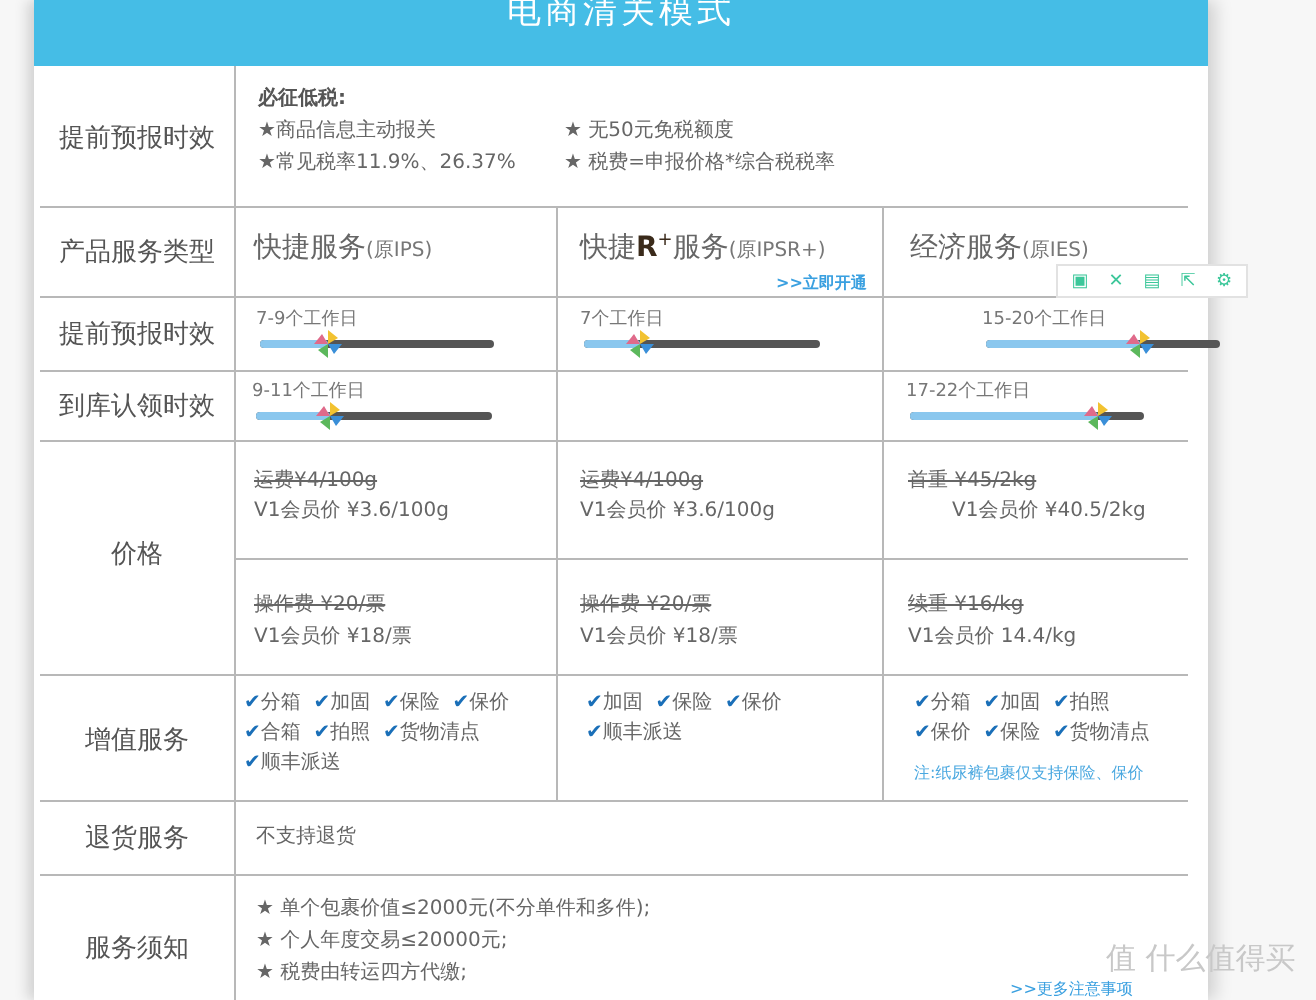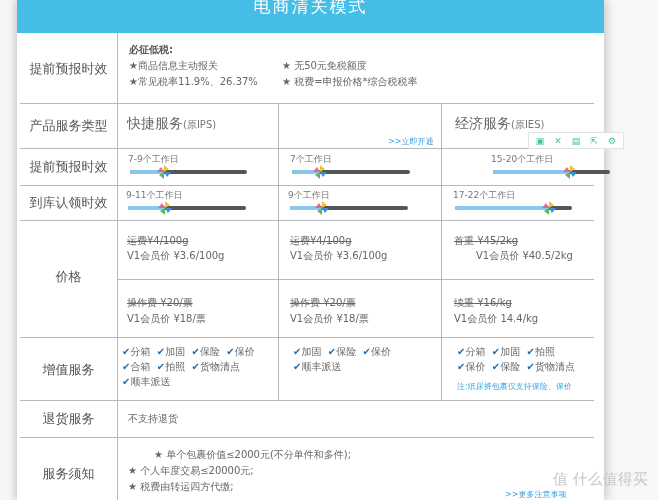--- a/index.html
+++ b/index.html
@@ -10,21 +10,21 @@
   .header span { position: relative; top: -2px; }
   .hl { position: absolute; height: 1px; background: #b8b8b8; }
   .vl { position: absolute; width: 1px; background: #b8b8b8; }
   .label { position: absolute; left: 3px; width: 97px; text-align: center; color: #555; font-size: 13px; }
   .txt { position: absolute; color: #666; font-size: 10px; line-height: 16px; white-space: nowrap; }
   .bold { font-weight: bold; color: #555; }
   .svc { position: absolute; color: #666; font-size: 14px; white-space: nowrap; }
   .svc small { font-size: 10px; color: #777; }
   .svc b { color: #3a2a1a; font-size: 14px; }
   .svc sup { font-size: 9px; color: #3a2a1a; }
-  .link { position: absolute; color: #3aa0e0; font-size: 8px; white-space: nowrap; cursor: pointer; }
+  .link { position: absolute; color: #3aa0e0; font-size: 8px; white-space: nowrap; cursor: pointer; font-weight: bold; }
   .slider { position: absolute; height: 16px; }
   .slider .lbl { position: absolute; left: -2px; top: -10px; font-size: 9px; color: #777; white-space: nowrap; }
   .slider .track { position: absolute; left: 0; top: 7px; height: 4px; border-radius: 2px; background: #555; width: 100%; }
   .slider .fill { position: absolute; left: 0; top: 7px; height: 4px; border-radius: 2px; background: #8ac7ee; }
   .slider .knob { position: absolute; top: 2px; width: 14px; height: 14px; margin-left: -7px; }
   .strike { text-decoration: line-through; }
   .check { color: #1a6fb8; font-weight: bold; }
   .note { position: absolute; color: #4aa8e0; font-size: 8px; white-space: nowrap; }
   .toolbar { position: absolute; left: 528px; top: 132px; width: 96px; height: 17px; background: #fff; border: 1px solid #e2e2e2; display: flex; align-items: center; justify-content: space-around; padding: 0 2px; }
   .toolbar span { color: #3cc79a; font-size: 9px; width: 12px; text-align: center; cursor: pointer; }
@@ -52,20 +52,21 @@
 
     <div class="label" style="top:60px;">提前预报时效</div>
     <div class="txt bold" style="left:112px;top:42px;">必征低税:</div>
     <div class="txt" style="left:112px;top:58px;">★商品信息主动报关</div>
     <div class="txt" style="left:265px;top:58px;">★ 无50元免税额度</div>
     <div class="txt" style="left:112px;top:74px;">★常见税率11.9%、26.37%</div>
     <div class="txt" style="left:265px;top:74px;">★ 税费=申报价格*综合税税率</div>
 
     <div class="label" style="top:117px;">产品服务类型</div>
     <div class="svc" style="left:110px;top:115px;"><span>快捷服务</span><small>(原IPS)</small></div>
+    <div class="svc" style="left:273px;top:115px;"><span>快捷</span><b>R</b><sup>+</sup><span>服务</span><small>(原IPSR+)</small></div>
     <div class="link" style="left:371px;top:136px;">&gt;&gt;立即开通</div>
     <div class="svc" style="left:438px;top:115px;"><span>经济服务</span><small>(原IES)</small></div>
 
     <div class="label" style="top:158px;">提前预报时效</div>
     <div class="slider" style="left:113px;top:163px;width:117px;">
       <div class="lbl">7-9个工作日</div>
       <div class="track"></div>
       <div class="fill" style="width:29%;"></div>
       <svg class="knob" style="left:29%;" viewBox="0 0 14 14">
           <path d="M7 7 L7 0 L12 4 Z" fill="#f2c230"></path>
@@ -96,31 +97,20 @@
           <path d="M7 7 L0 7 L4 2 Z" fill="#e06a8a"></path>
         </svg>
     </div>
 
     <div class="label" style="top:194px;">到库认领时效</div>
     <div class="slider" style="left:111px;top:199px;width:118px;">
       <div class="lbl">9-11个工作日</div>
       <div class="track"></div>
       <div class="fill" style="width:31%;"></div>
       <svg class="knob" style="left:31%;" viewBox="0 0 14 14">
-          <path d="M7 7 L7 0 L12 4 Z" fill="#f2c230"></path>
-          <path d="M7 7 L14 7 L10 12 Z" fill="#3a8fd8"></path>
-          <path d="M7 7 L7 14 L2 10 Z" fill="#5cb85c"></path>
-          <path d="M7 7 L0 7 L4 2 Z" fill="#e06a8a"></path>
-        </svg>
-    </div>
-    <div class="slider" style="left:273px;top:199px;width:118px;">
-      <div class="lbl">9个工作日</div>
-      <div class="track"></div>
-      <div class="fill" style="width:27%;"></div>
-      <svg class="knob" style="left:27%;" viewBox="0 0 14 14">
           <path d="M7 7 L7 0 L12 4 Z" fill="#f2c230"></path>
           <path d="M7 7 L14 7 L10 12 Z" fill="#3a8fd8"></path>
           <path d="M7 7 L7 14 L2 10 Z" fill="#5cb85c"></path>
           <path d="M7 7 L0 7 L4 2 Z" fill="#e06a8a"></path>
         </svg>
     </div>
     <div class="slider" style="left:438px;top:199px;width:117px;">
       <div class="lbl">17-22个工作日</div>
       <div class="track"></div>
       <div class="fill" style="width:80%;"></div>
@@ -178,21 +168,21 @@
       <span class="check">✔</span><span>保价</span>&nbsp;
       <span class="check">✔</span><span>保险</span>&nbsp;
       <span class="check">✔</span><span>货物清点</span>
     </div>
     <div class="note" style="left:440px;top:381px;">注:纸尿裤包裹仅支持保险、保价</div>
 
     <div class="label" style="top:410px;">退货服务</div>
     <div class="txt" style="left:111px;top:411px;">不支持退货</div>
 
     <div class="label" style="top:465px;">服务须知</div>
-    <div class="txt" style="left:111px;top:447px;margin-left:26px;">★ 单个包裹价值≤2000元(不分单件和多件);</div>
+    <div class="txt" style="left:111px;top:447px;">★ 单个包裹价值≤2000元(不分单件和多件);</div>
     <div class="txt" style="left:111px;top:463px;">★ 个人年度交易≤20000元;</div>
     <div class="txt" style="left:111px;top:479px;">★ 税费由转运四方代缴;</div>
   </div>
 
   <div class="more">&gt;&gt;更多注意事项</div>
 
   <div class="toolbar">
     <span>▣</span>
     <span>✕</span>
     <span>▤</span>

